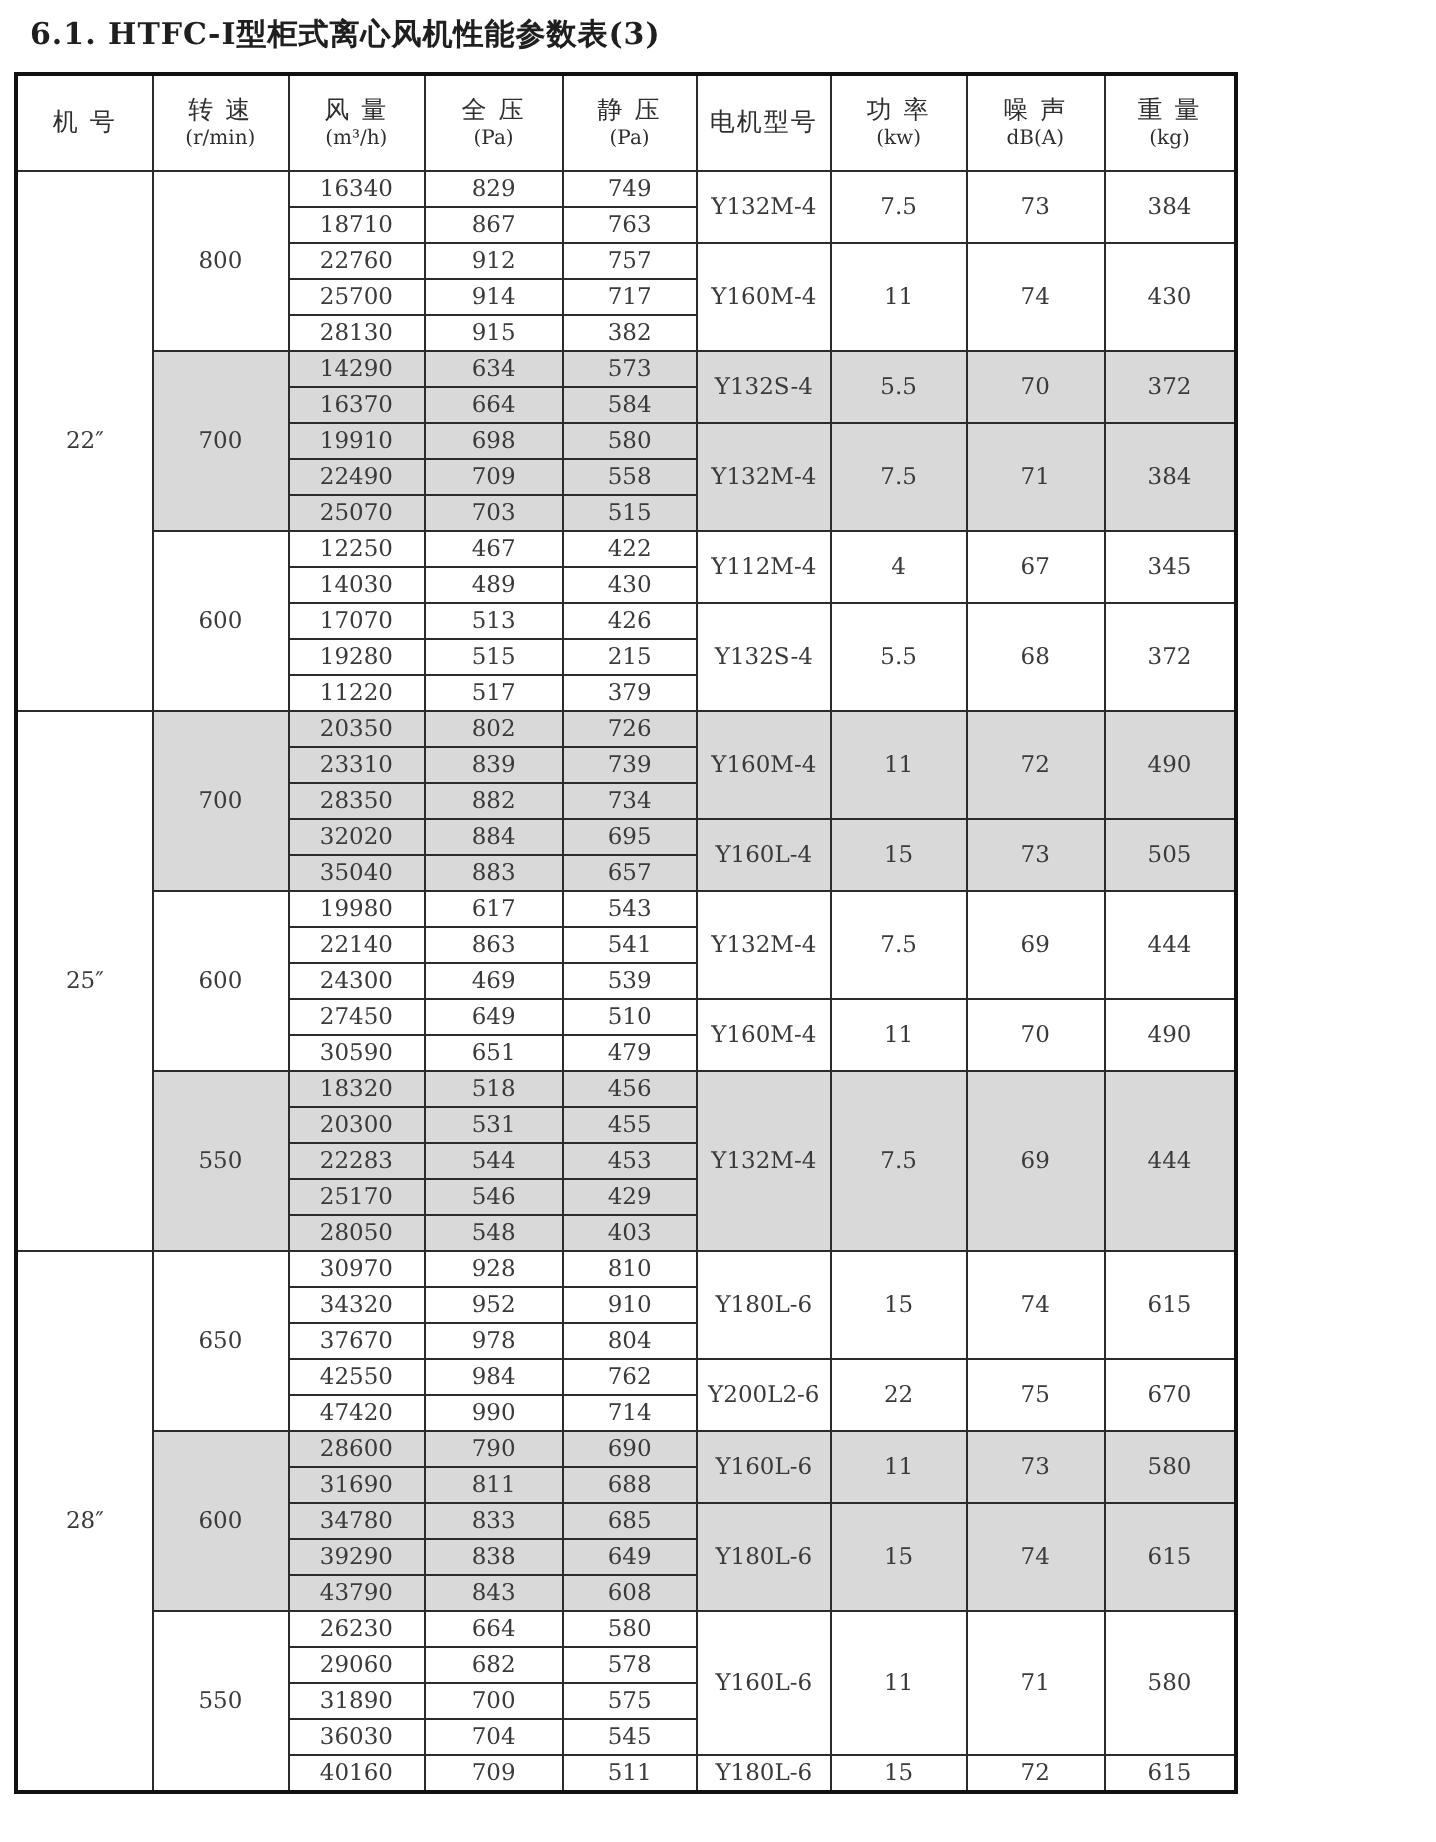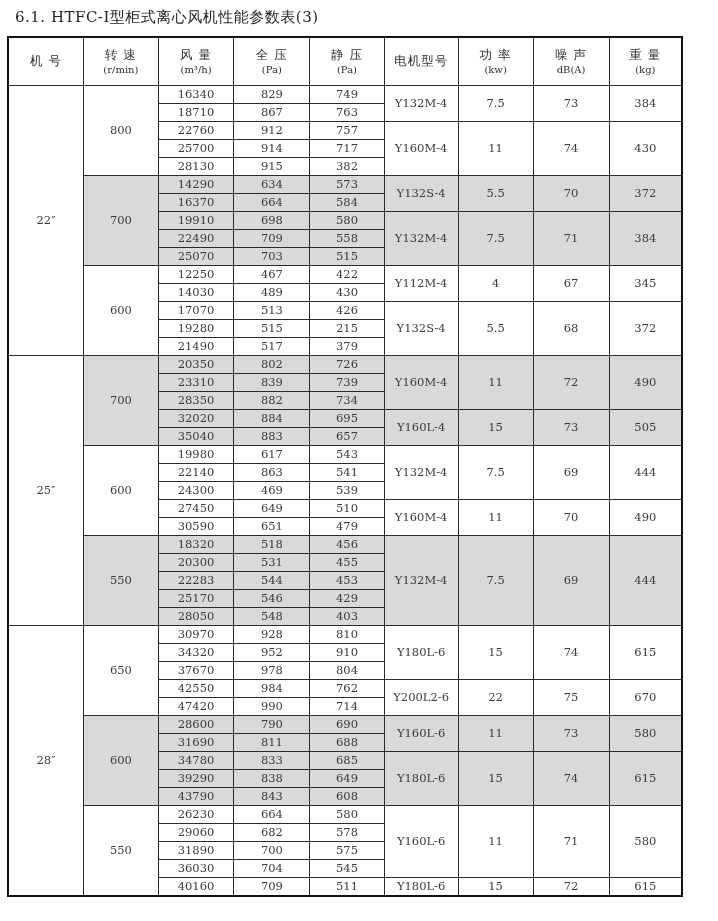--- a/index.html
+++ b/index.html
@@ -10,25 +10,26 @@
     font-family: "DejaVu Serif", "Liberation Serif", serif;
     color: #2e2e2e;
   }
   .page { width: 718px; height: 921px; overflow: hidden; }
   .title {
     margin: 8px 0 9px 15px;
     font-size: 15px;
     letter-spacing: 0.5px;
     color: #1f1f1f;
     white-space: nowrap;
+    font-weight: bold;
   }
   table.perf {
     border-collapse: collapse;
     table-layout: fixed;
-    width: 676px;
+    width: 612px;
     margin-left: 7px;
     border: 2px solid #111;
   }
   table.perf th, table.perf td {
     border: 1px solid #2b2b2b;
     text-align: center;
     vertical-align: middle;
     padding: 0;
     font-weight: normal;
     overflow: hidden;
@@ -196,21 +197,21 @@
           <td rowspan="3">5.5</td>
           <td rowspan="3">68</td>
           <td rowspan="3">372</td>
         </tr>
         <tr>
           <td>19280</td>
           <td>515</td>
           <td>215</td>
         </tr>
         <tr>
-          <td>21490</td>
+          <td>11220</td>
           <td>517</td>
           <td>379</td>
         </tr>
         <tr>
           <td rowspan="15">25″</td>
           <td rowspan="5" class="shade">700</td>
           <td class="shade">20350</td>
           <td class="shade">802</td>
           <td class="shade">726</td>
           <td rowspan="3" class="shade">Y160M-4</td>

